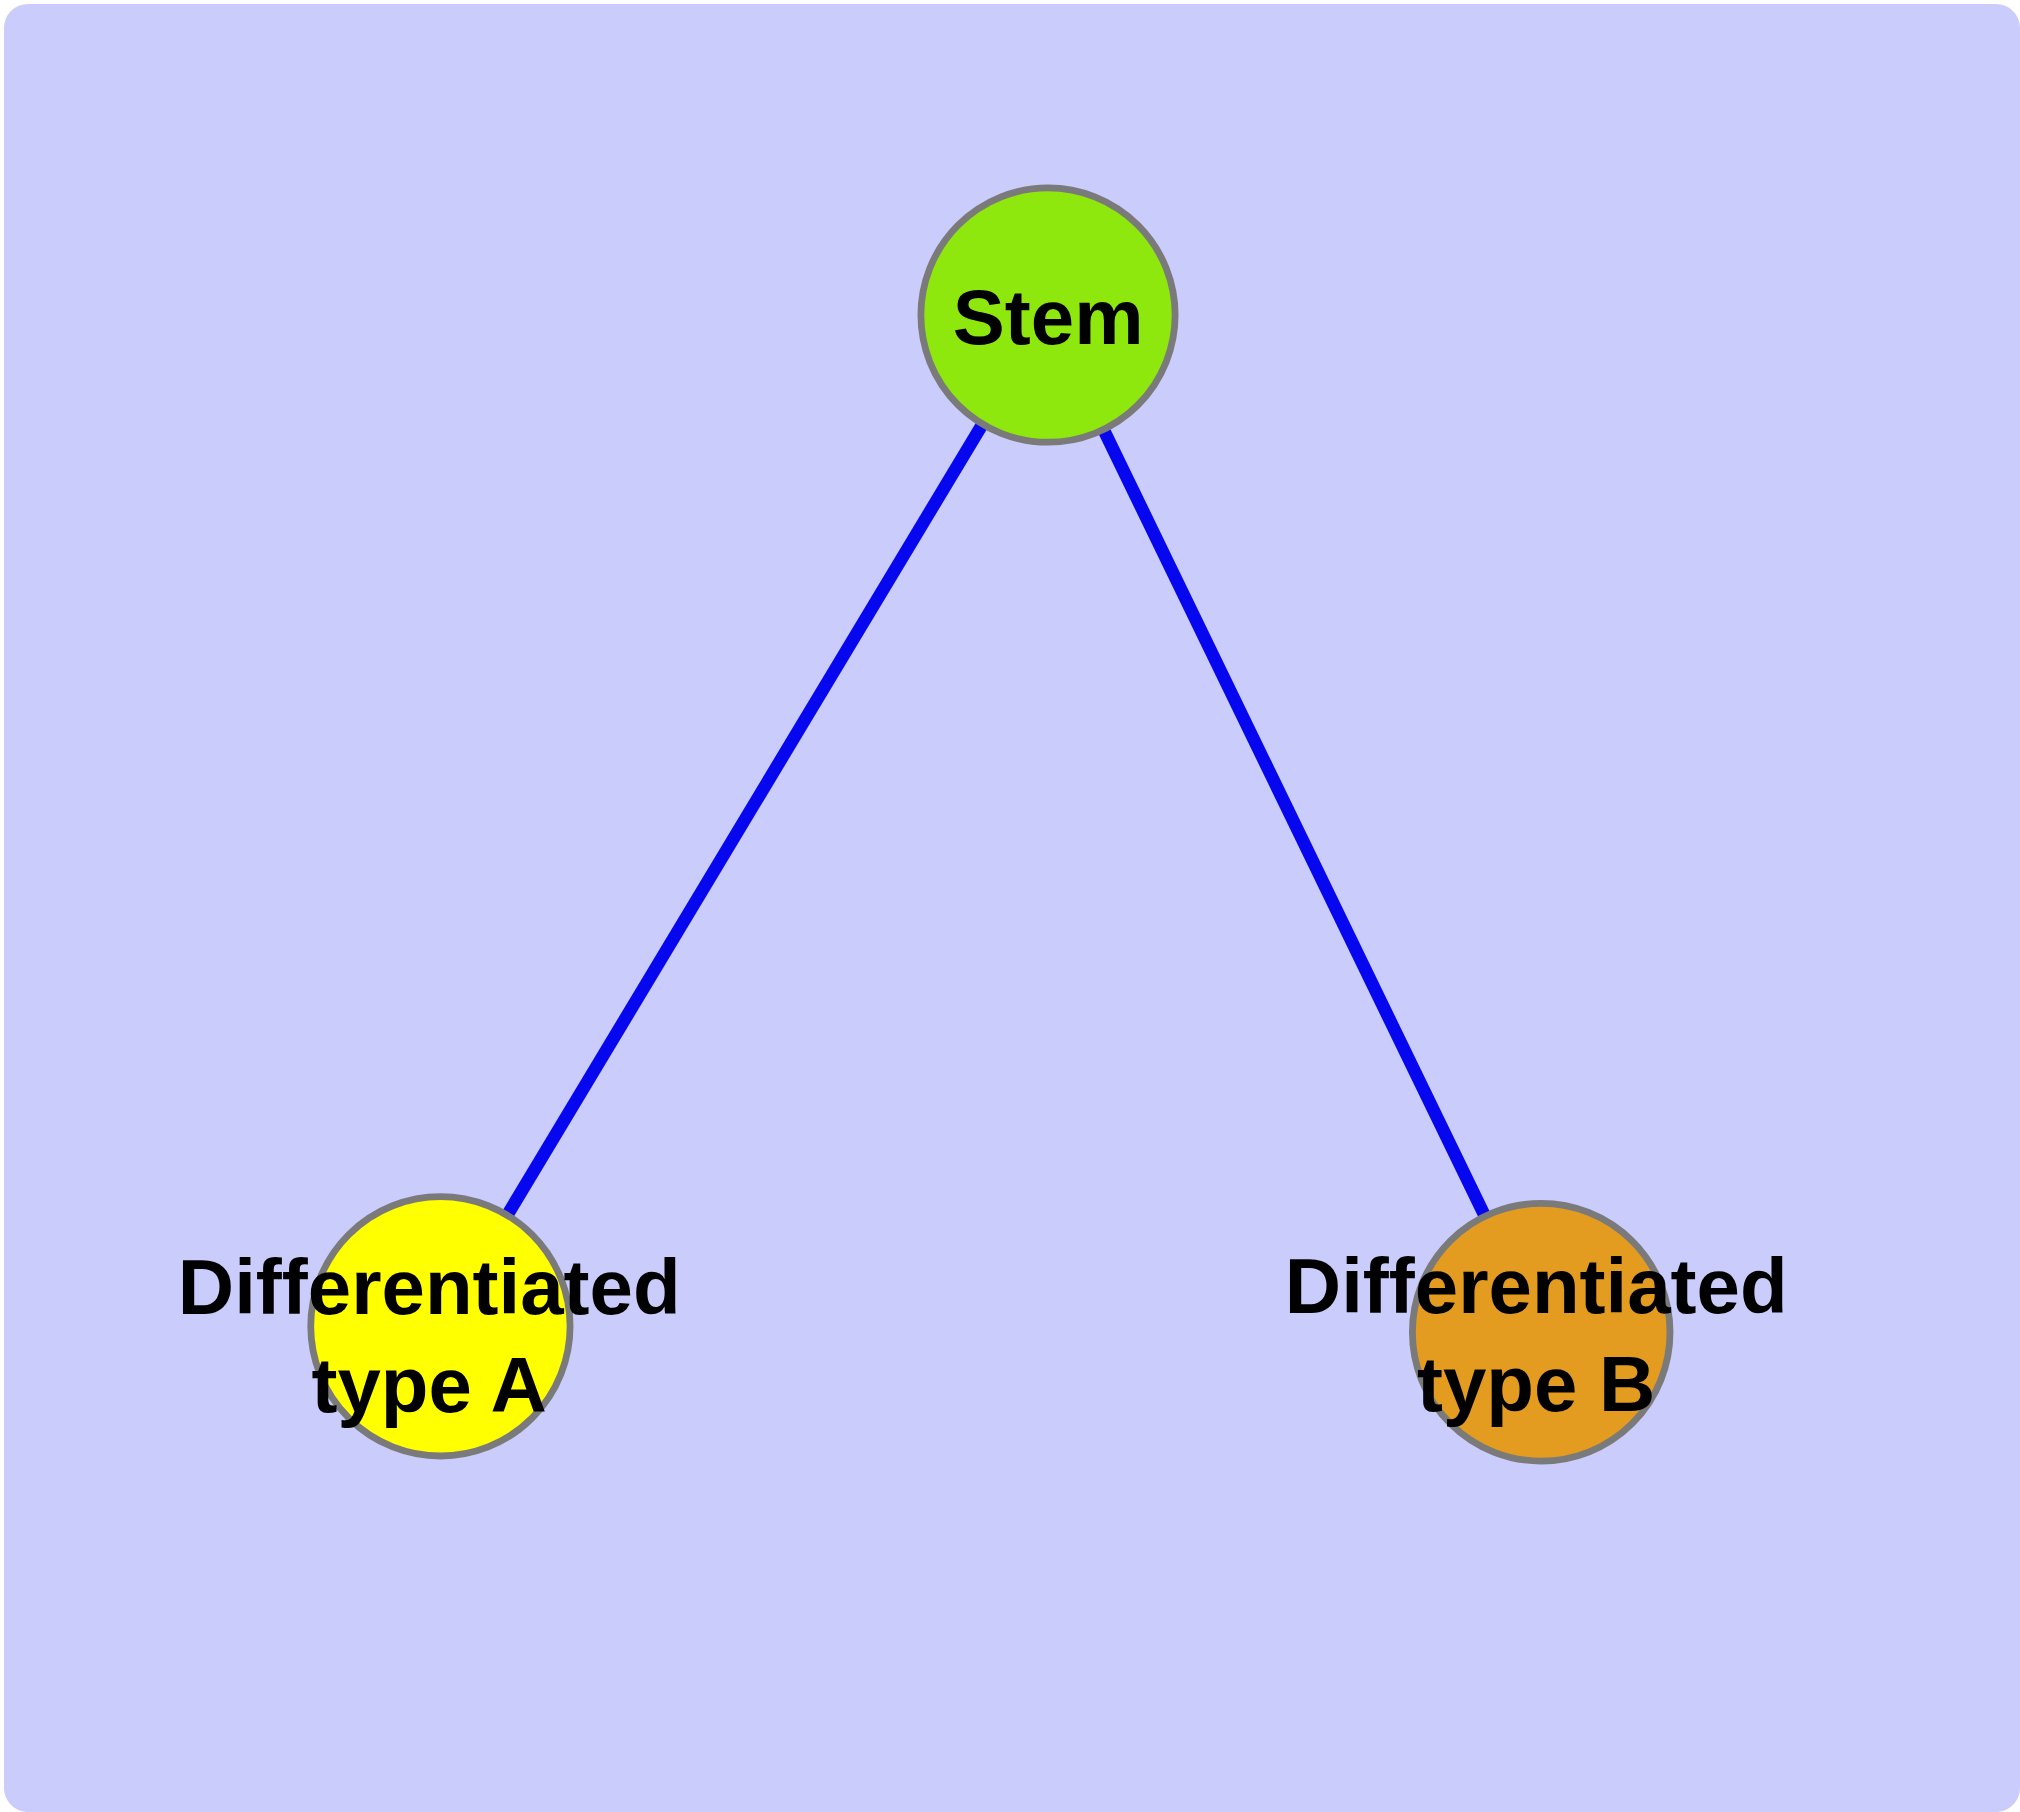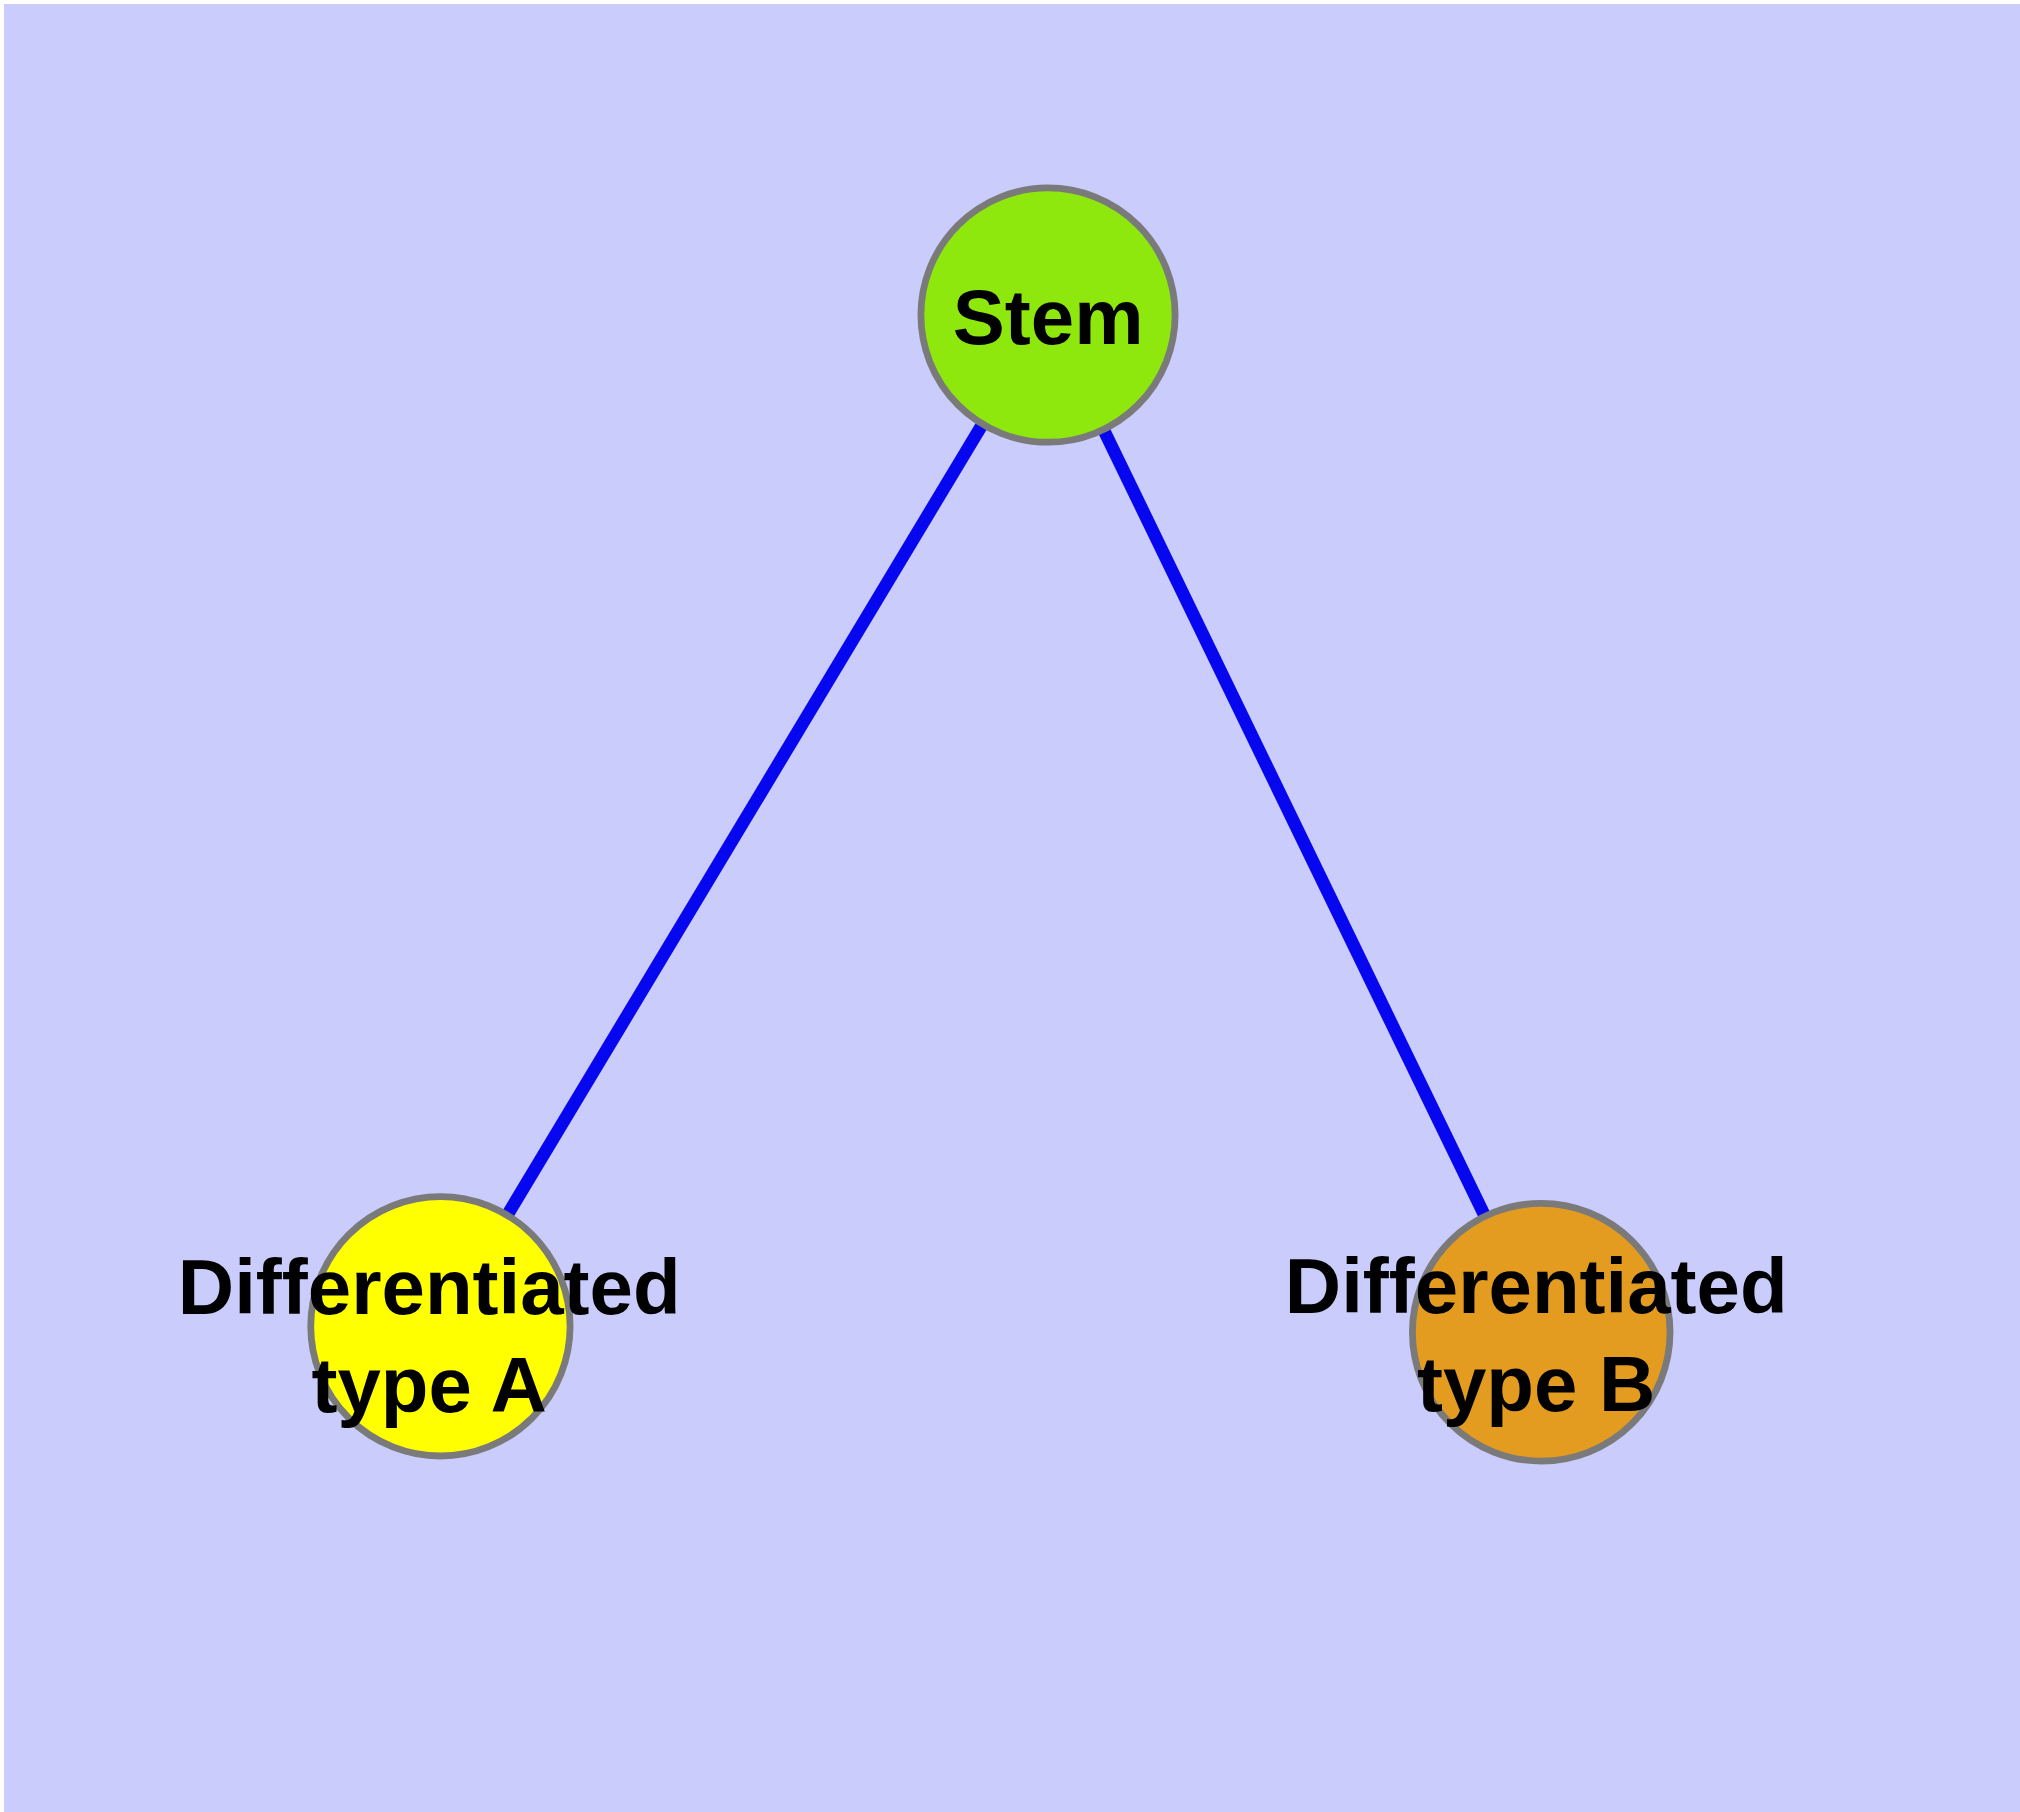--- a/index.html
+++ b/index.html
@@ -11,20 +11,21 @@
     overflow: hidden;
     font-family: "Liberation Sans", sans-serif;
   }
   .canvas {
     position: absolute;
     left: 4.2px;
     top: 4.2px;
     width: 2016px;
     height: 1808px;
     background: var(--canvas_bg, #CACCFB);
+    border-radius: 24px;
   }
   svg.graph {
     position: absolute;
     left: 0;
     top: 0;
     width: 100%;
     height: 100%;
     display: block;
   }
   svg.graph line {

